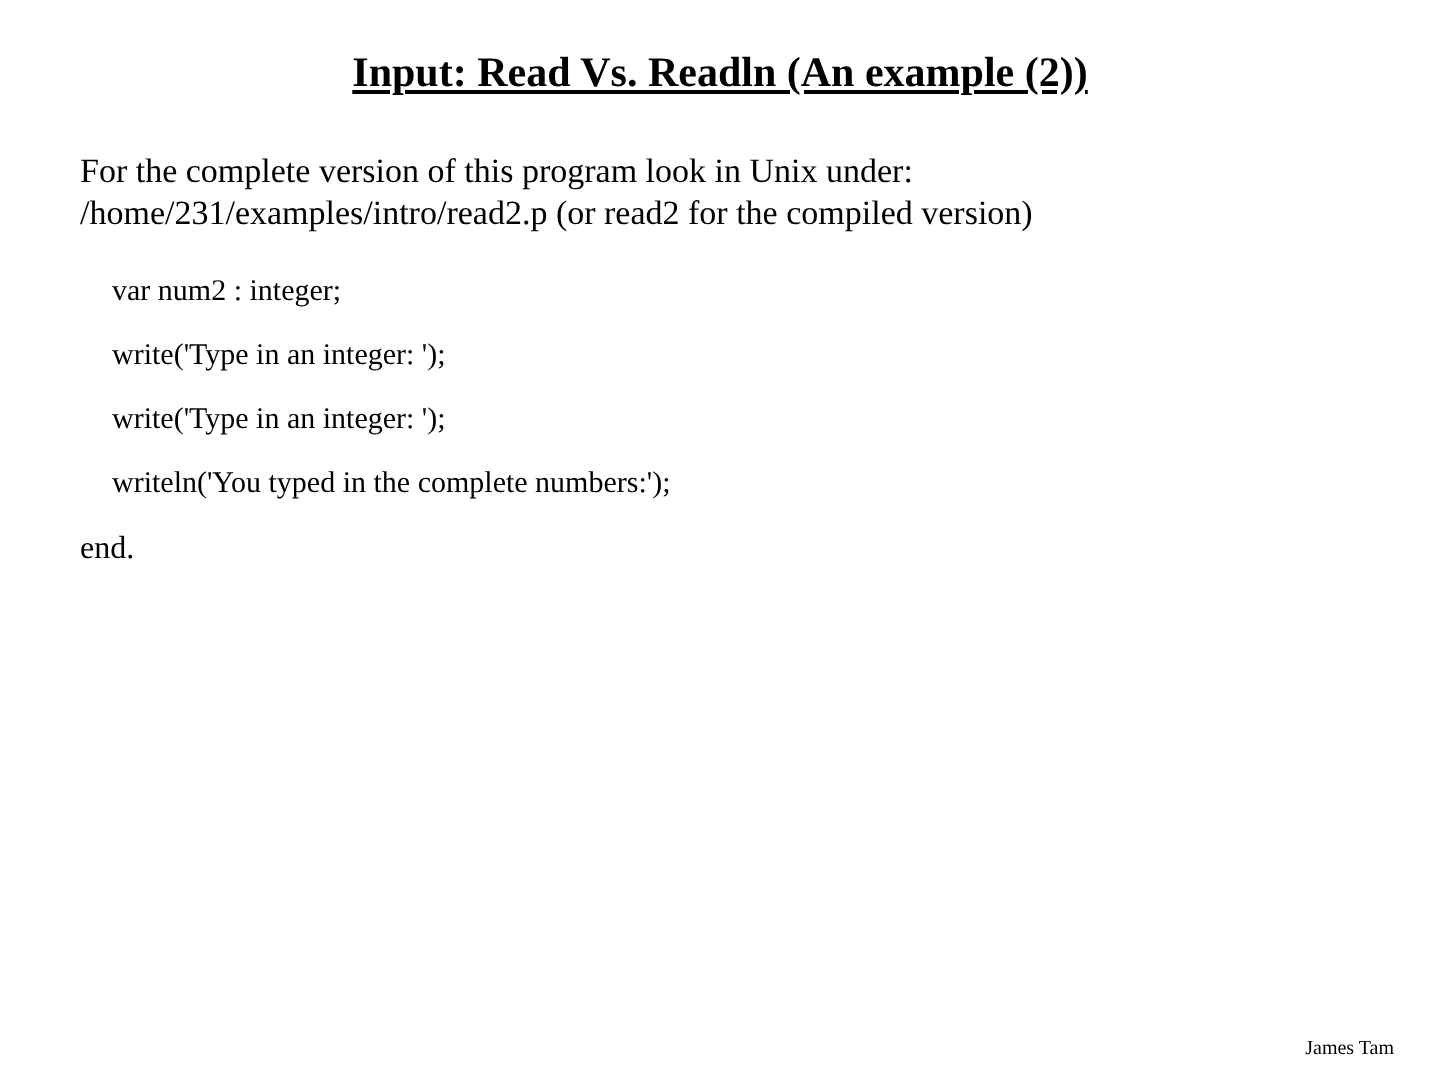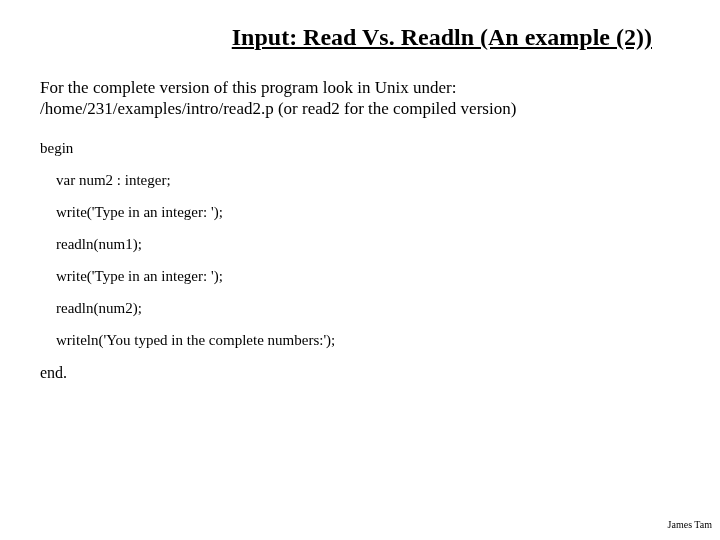--- a/index.html
+++ b/index.html
@@ -10,24 +10,24 @@
     body {
       width: 720px;
       height: 540px;
       background: #ffffff;
       font-family: "Times New Roman", Times, serif;
       color: #000000;
       position: relative;
       padding: 24px 40px 20px 40px;
     }
     .title {
-      font-size: 24px;
+      font-size: 21px;
       font-weight: bold;
       text-decoration: underline;
-      text-align: right;
+      text-align: center;
       margin-bottom: 26px;
       margin-left: 28px;
       margin-right: 28px;
     }
     .intro {
       font-size: 17px;
       line-height: 1.25;
       margin-bottom: 20px;
       margin-top: 16px;
     }
@@ -40,39 +40,36 @@
     .code-line.indent {
       padding-left: 16px;
     }
     .code-line.end {
       font-size: 16px;
       margin-bottom: 0;
     }
     .footer {
       position: absolute;
       bottom: 10px;
-      right: 8px;
+      right: 23px;
       font-size: 10px;
       font-family: "Times New Roman", Times, serif;
     }
   </style>
 </head>
 <body>
 
 <div class="title">Input: Read Vs. Readln (An example (2))</div>
 
 <div class="intro">
   <span>For the complete version of this program look in Unix under:</span><br>
   <span>/home/231/examples/intro/read2.p (or read2 for the compiled version)</span>
 </div>
 
 <div class="code-block">
-  <div class="code-line">begin</div>
   <div class="code-line indent">var num2 : integer;</div>
   <div class="code-line indent">write('Type in an integer: ');</div>
-  <div class="code-line indent">readln(num1);</div>
   <div class="code-line indent">write('Type in an integer: ');</div>
-  <div class="code-line indent">readln(num2);</div>
   <div class="code-line indent">writeln('You typed in the complete numbers:');</div>
   <div class="code-line end">end.</div>
 </div>
 
 <div class="footer">James Tam</div>
 
 </body></html>

